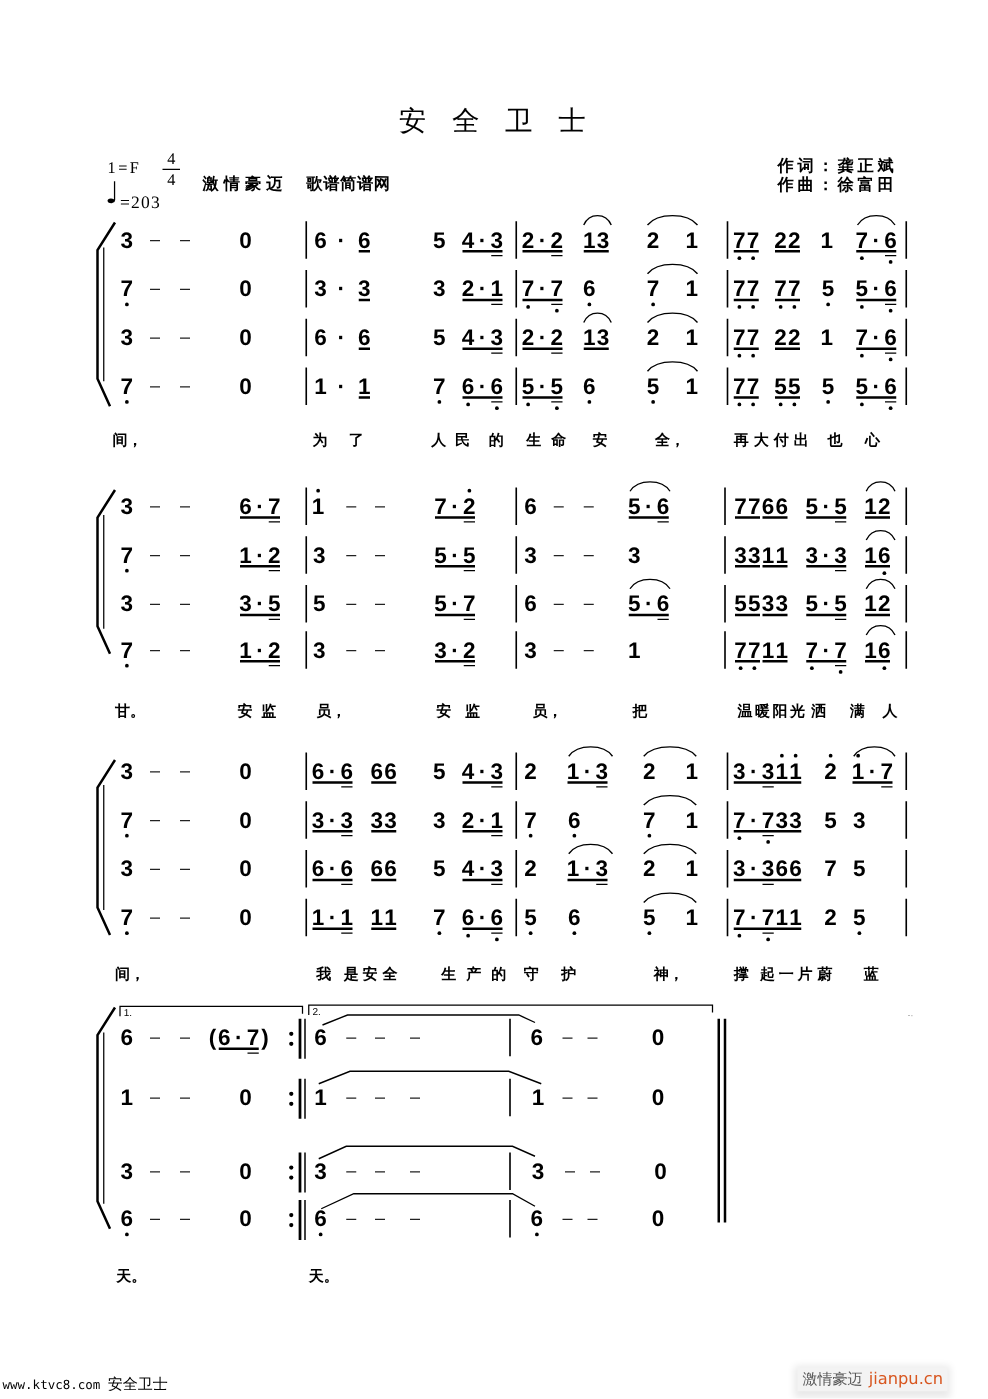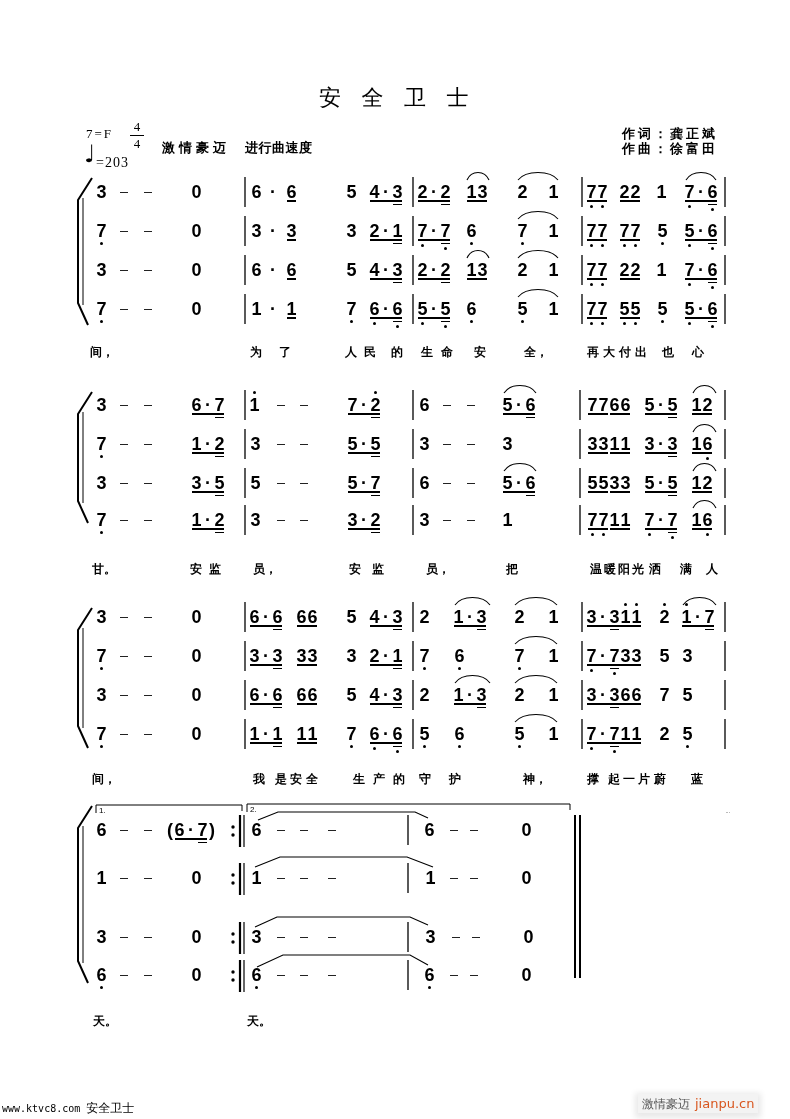--- a/index.html
+++ b/index.html
@@ -139,28 +139,28 @@
       <line x1="244" y1="960" x2="244" y2="992" stroke="#000000" stroke-width="1.2"></line>
       <polyline points="257,967 283,955 410,955 428,965" fill="none" stroke="#000000" stroke-width="1.1"></polyline>
       <line x1="575" y1="815" x2="575" y2="978" stroke="#000000" stroke-width="2"></line>
       <line x1="580" y1="815" x2="580" y2="978" stroke="#000000" stroke-width="2"></line>
       <polyline points="96,813 96,805 242,805 242,811" fill="none" stroke="#000000" stroke-width="1"></polyline>
       <polyline points="247,812 247,804 570,804 570,810" fill="none" stroke="#000000" stroke-width="1"></polyline>
     </svg>
 
   <div id="title" class="abs">安全卫士</div>
 
-  <div id="key" class="abs">7=F</div>
+  <div id="key" class="abs">1=F</div>
   <div id="ts-top" class="ts">4</div>
   <div id="ts-line"></div>
   <div id="ts-bot" class="ts">4</div>
   <div id="tempo-note" class="abs">♩</div>
   <div id="tempo" class="abs">=203</div>
   <div id="expr1" class="abs">激情豪迈</div>
-  <div id="expr2" class="abs">进行曲速度</div>
+  <div id="expr2" class="abs">歌谱简谱网</div>
 
   <div id="lyricist" class="abs">作词：龚正斌</div>
   <div id="composer" class="abs">作曲：徐富田</div>
 
   <div id="speck" class="abs"></div>
 
   <div id="wm-left" class="abs">
     <span class="url">www.ktvc8.com</span><span class="cn">安全卫士</span>
   </div>
   <div id="wm-right" class="abs">

